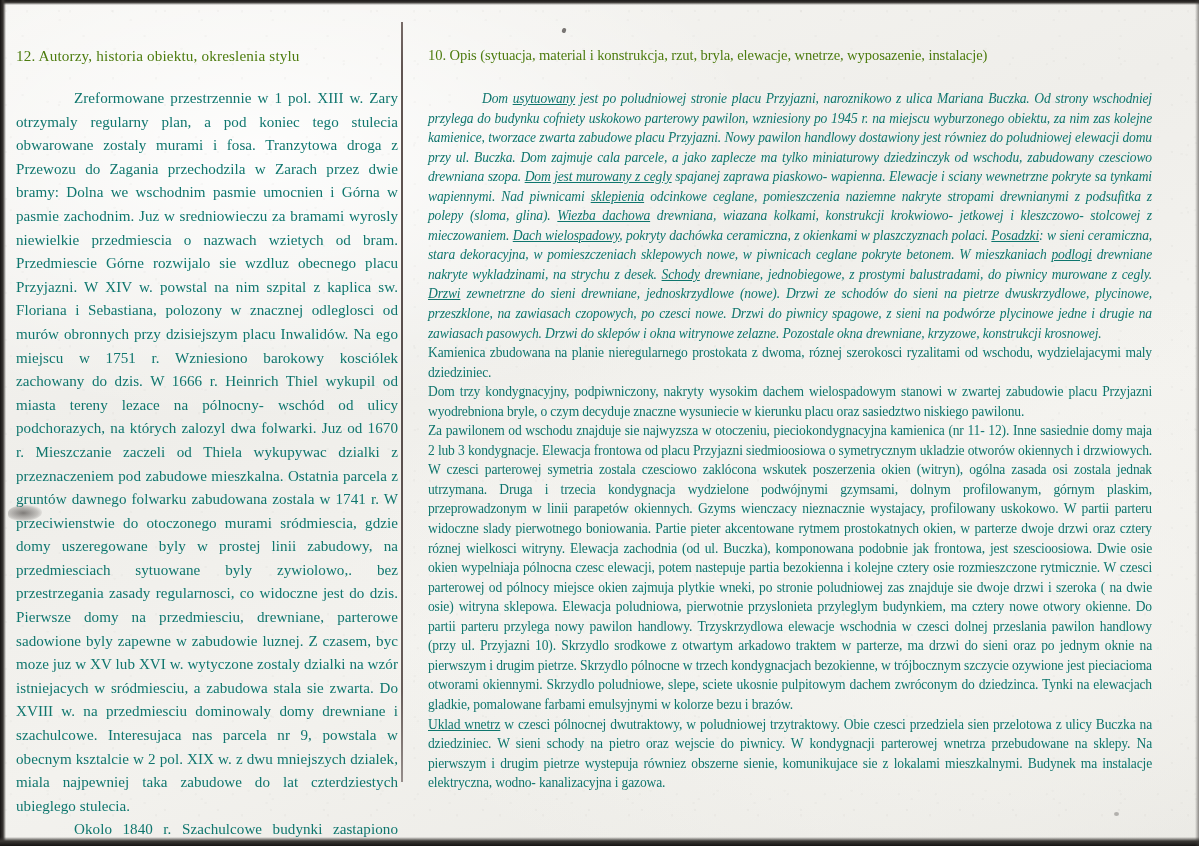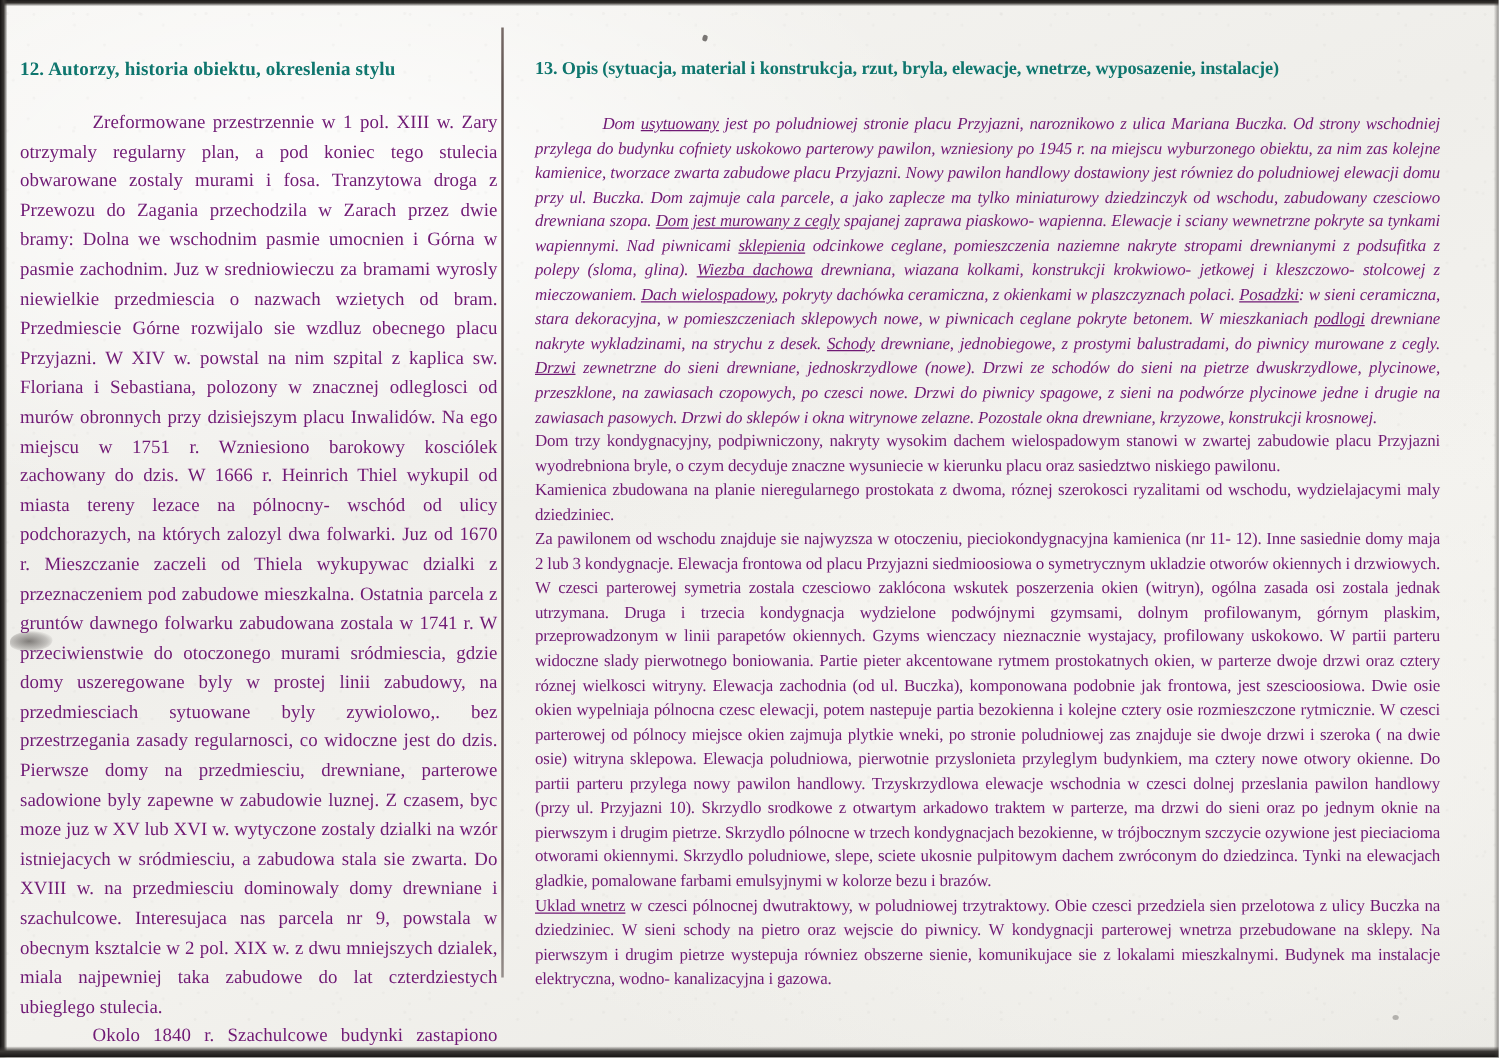--- a/index.html
+++ b/index.html
@@ -85,38 +85,38 @@
     padding-left: 14px;
     overflow: hidden;
   }
   #right-column {
     left: 428px;
     top: 47px;
     width: 724px;
   }
 
   .section-heading {
-    font-weight: bold;
-    color: #0f766e;
+    font-weight: normal;
+    color: #4d7c0f;
     margin: 0;
   }
   #left-column .section-heading {
     font-size: 15.2px;
     letter-spacing: .15px;
     padding-left: 16px;
   }
   #right-column .section-heading {
     font-size: 14.6px;
     letter-spacing: -.1px;
   }
 
   .body-text {
     margin: 0;
     text-align: justify;
-    color: #701a75;
+    color: #0f766e;
   }
   #left-column .body-text {
     font-size: 15.1px;
     line-height: 23.6px;
     letter-spacing: .05px;
     padding-left: 16px;
     text-indent: 58px;
   }
   #left-column .body-text.first { margin-top: 22px; }
   #left-column .body-text.cont  { margin-top: 0; }
@@ -176,25 +176,25 @@
   <div id="column-divider"></div>
 
   <div class="column" id="left-column">
     <h2 class="section-heading">12. Autorzy, historia obiektu, okreslenia stylu</h2>
     <p class="body-text first">Zreformowane przestrzennie w 1 pol. XIII w. Zary otrzymaly regularny plan, a pod koniec tego stulecia obwarowane zostaly murami i fosa. Tranzytowa droga z Przewozu do Zagania przechodzila w Zarach przez dwie bramy: Dolna we wschodnim pasmie umocnien i Górna w pasmie zachodnim. Juz w sredniowieczu za bramami wyrosly niewielkie przedmiescia o nazwach wzietych od bram. Przedmiescie Górne rozwijalo sie wzdluz obecnego placu Przyjazni. W XIV w. powstal na nim szpital z kaplica sw. Floriana i Sebastiana, polozony w znacznej odleglosci od murów obronnych przy dzisiejszym placu Inwalidów. Na ego miejscu w 1751 r. Wzniesiono barokowy kosciólek zachowany do dzis. W 1666 r. Heinrich Thiel wykupil od miasta tereny lezace na pólnocny- wschód od ulicy podchorazych, na których zalozyl dwa folwarki. Juz od 1670 r. Mieszczanie zaczeli od Thiela wykupywac dzialki z przeznaczeniem pod zabudowe mieszkalna. Ostatnia parcela z gruntów dawnego folwarku zabudowana zostala w 1741 r. W przeciwienstwie do otoczonego murami sródmiescia, gdzie domy uszeregowane byly w prostej linii zabudowy, na przedmiesciach sytuowane byly zywiolowo,. bez przestrzegania zasady regularnosci, co widoczne jest do dzis. Pierwsze domy na przedmiesciu, drewniane, parterowe sadowione byly zapewne w zabudowie luznej. Z czasem, byc moze juz w XV lub XVI w. wytyczone zostaly dzialki na wzór istniejacych w sródmiesciu, a zabudowa stala sie zwarta. Do XVIII w. na przedmiesciu dominowaly domy drewniane i szachulcowe. Interesujaca nas parcela nr 9, powstala w obecnym ksztalcie w 2 pol. XIX w. z dwu mniejszych dzialek, miala najpewniej taka zabudowe do lat czterdziestych ubieglego stulecia.</p>
     <p class="body-text cont">Okolo 1840 r. Szachulcowe budynki zastapiono murowanymi, o dwu kondygnacjach (jeden z nich stal przy ul. Buczka, w miejscu poludniowej czesci obecnej kamienicy).</p>
 
   </div>
 
   <div class="column" id="right-column">
-    <h2 class="section-heading">13.  Opis (sytuacja, material i konstrukcja, rzut, bryla, elewacje, wnetrze, wyposazenie, instalacje)</h2>
+    <h2 class="section-heading">10.  Opis (sytuacja, material i konstrukcja, rzut, bryla, elewacje, wnetrze, wyposazenie, instalacje)</h2>
     <div id="right-body">
         <p class="body-text indented first"><span>Dom </span><u class="u">usytuowany</u><span> jest po poludniowej stronie placu Przyjazni, naroznikowo z ulica Mariana Buczka. Od strony wschodniej przylega do budynku cofniety  uskokowo parterowy pawilon, wzniesiony po 1945 r. na miejscu wyburzonego obiektu, za nim zas kolejne kamienice, tworzace zwarta zabudowe placu Przyjazni. Nowy pawilon handlowy dostawiony jest równiez do poludniowej elewacji domu przy ul. Buczka. Dom zajmuje cala parcele, a jako zaplecze ma tylko miniaturowy dziedzinczyk od wschodu, zabudowany czesciowo drewniana szopa. </span><u class="u">Dom jest murowany z cegly</u><span> spajanej zaprawa piaskowo- wapienna. Elewacje i sciany wewnetrzne pokryte sa tynkami wapiennymi. Nad piwnicami </span><u class="u">sklepienia</u><span> odcinkowe ceglane, pomieszczenia naziemne nakryte stropami drewnianymi z podsufitka z polepy (sloma, glina). </span><u class="u">Wiezba dachowa</u><span> drewniana, wiazana kolkami, konstrukcji krokwiowo- jetkowej i kleszczowo- stolcowej z mieczowaniem. </span><u class="u">Dach wielospadowy</u><span>, pokryty dachówka ceramiczna, z okienkami w plaszczyznach polaci. </span><u class="u">Posadzki</u><span>: w sieni ceramiczna, stara dekoracyjna, w pomieszczeniach sklepowych nowe, w piwnicach ceglane pokryte betonem. W mieszkaniach </span><u class="u">podlogi</u><span> drewniane nakryte wykladzinami, na strychu z desek. </span><u class="u">Schody</u><span> drewniane, jednobiegowe, z prostymi balustradami, do piwnicy murowane z cegly. </span><u class="u">Drzwi</u><span> zewnetrzne do sieni drewniane, jednoskrzydlowe (nowe). Drzwi ze schodów do sieni na pietrze dwuskrzydlowe, plycinowe, przeszklone, na zawiasach czopowych, po czesci nowe. Drzwi do piwnicy spagowe, z sieni na podwórze plycinowe jedne i drugie na zawiasach pasowych. Drzwi do sklepów i okna witrynowe zelazne. Pozostale okna drewniane, krzyzowe, konstrukcji krosnowej.</span></p>
+        <p class="body-text flush"><span>Kamienica zbudowana na planie nieregularnego prostokata z dwoma, róznej szerokosci ryzalitami od wschodu, wydzielajacymi maly dziedziniec.</span></p>
         <p class="body-text flush"><span>Dom trzy kondygnacyjny, podpiwniczony, nakryty wysokim dachem wielospadowym stanowi w zwartej zabudowie placu Przyjazni wyodrebniona bryle, o czym decyduje znaczne wysuniecie w kierunku placu oraz sasiedztwo niskiego pawilonu.</span></p>
-        <p class="body-text flush"><span>Kamienica zbudowana na planie nieregularnego prostokata z dwoma, róznej szerokosci ryzalitami od wschodu, wydzielajacymi maly dziedziniec.</span></p>
         <p class="body-text flush"><span>Za pawilonem od wschodu znajduje sie najwyzsza w otoczeniu, pieciokondygnacyjna kamienica (nr 11- 12). Inne sasiednie domy maja 2 lub 3 kondygnacje. Elewacja frontowa od placu Przyjazni siedmioosiowa o symetrycznym ukladzie otworów okiennych i drzwiowych. W czesci parterowej symetria zostala czesciowo zaklócona wskutek poszerzenia okien (witryn), ogólna zasada osi zostala jednak utrzymana. Druga i trzecia kondygnacja wydzielone podwójnymi gzymsami, dolnym profilowanym, górnym plaskim, przeprowadzonym w linii parapetów okiennych. Gzyms wienczacy nieznacznie wystajacy, profilowany uskokowo. W partii parteru widoczne slady pierwotnego boniowania. Partie pieter akcentowane rytmem prostokatnych okien, w parterze dwoje drzwi oraz cztery róznej wielkosci witryny. Elewacja zachodnia (od ul. Buczka), komponowana podobnie jak frontowa, jest szescioosiowa. Dwie osie okien wypelniaja pólnocna czesc elewacji, potem nastepuje partia bezokienna i kolejne cztery osie rozmieszczone rytmicznie. W czesci parterowej od pólnocy miejsce okien zajmuja plytkie wneki, po stronie poludniowej zas znajduje sie dwoje drzwi i szeroka ( na dwie osie) witryna sklepowa. Elewacja poludniowa, pierwotnie przyslonieta przyleglym budynkiem, ma cztery nowe otwory okienne. Do partii parteru przylega nowy pawilon handlowy. Trzyskrzydlowa elewacje wschodnia w czesci dolnej przeslania pawilon handlowy (przy ul. Przyjazni 10). Skrzydlo srodkowe z otwartym arkadowo traktem w parterze, ma drzwi do sieni oraz po jednym oknie na pierwszym i drugim pietrze. Skrzydlo pólnocne w trzech kondygnacjach bezokienne, w trójbocznym szczycie ozywione jest pieciacioma otworami okiennymi. Skrzydlo poludniowe, slepe, sciete ukosnie pulpitowym dachem zwróconym do dziedzinca. Tynki na elewacjach gladkie, pomalowane farbami emulsyjnymi w kolorze bezu i brazów.</span></p>
         <p class="body-text flush"><u class="u">Uklad wnetrz</u><span>  w czesci pólnocnej dwutraktowy, w poludniowej trzytraktowy. Obie czesci przedziela sien przelotowa z ulicy Buczka na dziedziniec. W sieni schody na pietro oraz wejscie do piwnicy. W kondygnacji parterowej wnetrza przebudowane na sklepy. Na pierwszym i drugim pietrze wystepuja równiez obszerne sienie, komunikujace sie z lokalami mieszkalnymi. Budynek ma instalacje elektryczna, wodno- kanalizacyjna i gazowa.</span></p>
       </div>
   </div>
 
   <div id="ink-smudge"></div>
   <div id="dust-speck"></div>
   <div id="dust-speck-2"></div>
 
 </div>

